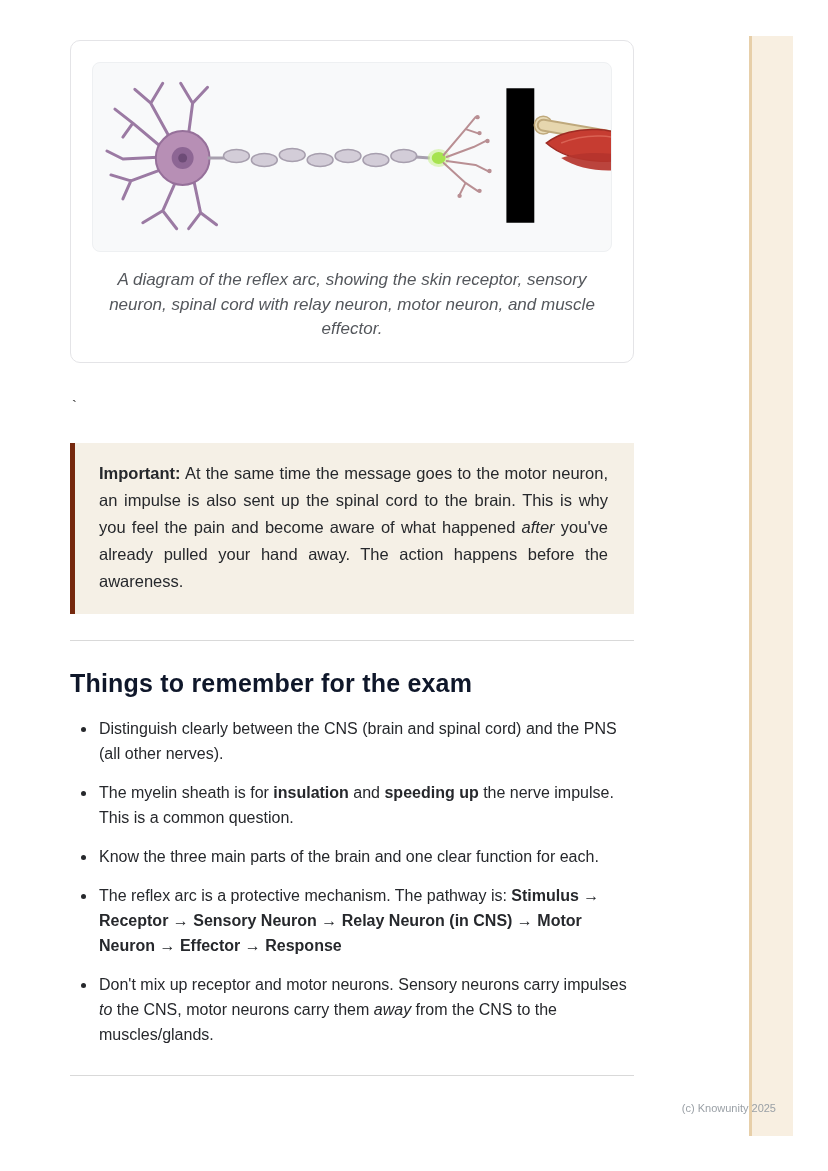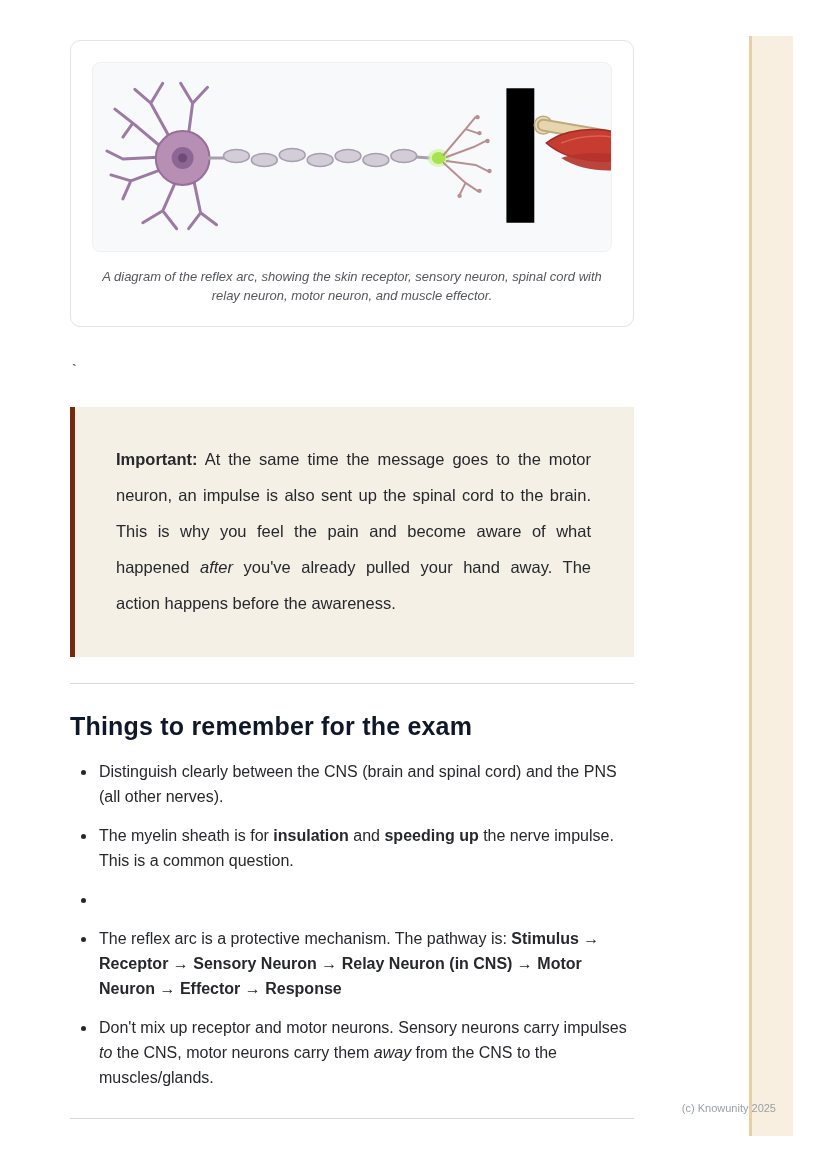--- a/index.html
+++ b/index.html
@@ -8,28 +8,28 @@
   .side-strip{position:absolute;left:749px;top:36px;width:41px;height:1100px;
     background:#f8efe1;border-left:3px solid #e7cfa9;z-index:0;}
   .content{position:relative;z-index:1;margin:40px 0 0 70px;width:564px;}
 
   
   .figure-card{margin:0;border:1px solid #e4e4e7;border-radius:10px;padding:21px 21px 16px;
     background:#fff;box-sizing:border-box;}
   .figure-image{background:#f8f9fa;border:1px solid #eef0f2;border-radius:8px;height:188px;
     display:flex;align-items:center;justify-content:center;overflow:hidden;}
   .figure-caption{margin:16px auto 4px;max-width:500px;text-align:center;font-style:italic;
-    color:#54575c;font-size:13px;line-height:1.45;}
+    color:#54575c;font-size:17px;line-height:1.45;}
 
   .stray{margin:34px 0 0 2px;font-size:15px;color:#333;height:20px;}
 
   
   .callout{margin-top:26px;background:#f5f0e6;border-left:5px solid #76290e;
     padding:17px 26px 19px 24px;}
-  .callout-text{margin:17px;font-size:16.5px;line-height:36px;text-align:justify;color:#26282c;}
+  .callout-text{margin:0;font-size:16.5px;line-height:27px;text-align:justify;color:#26282c;}
 
   .rule{border:none;border-top:1px solid #d9d9d9;margin:26px 0 0 0;}
   .rule-bottom{margin-top:28px;}
 
   .section-heading{margin:28px 0 18px;font-size:25px;color:#0f172a;font-weight:700;
     letter-spacing:.2px;}
 
   .bullet-list{margin:1px;padding-left:26px;font-size:16px;line-height:25px;color:#26282c;}
   .bullet-list > li{margin-bottom:14px;padding-left:2px;}
   .sub-list{list-style:circle;margin:9px 0 0;padding-left:25px;}
@@ -127,21 +127,21 @@
       <p class="callout-text"><span class="b">Important:</span><span> At the same time the message goes to the motor neuron, an impulse is also sent up the spinal cord to the brain. This is why you feel the pain and become aware of what happened </span><span class="i">after</span><span> you've already pulled your hand away. The action happens before the awareness.</span></p>
     </div>
 
     <hr class="rule">
 
     <h2 class="section-heading">Things to remember for the exam</h2>
 
     <ul class="bullet-list">
         <li><span>Distinguish clearly between the CNS (brain and spinal cord) and the PNS (all other nerves).</span></li>
         <li><span>The myelin sheath is for </span><span class="b">insulation</span><span> and </span><span class="b">speeding up</span><span> the nerve impulse. This is a common question.</span></li>
-        <li></li>
+        <li><span>Know the three main parts of the brain and one clear function for each.</span></li>
         <li><span>The reflex arc is a protective mechanism. The pathway is: </span><span class="b">Stimulus → Receptor → Sensory Neuron → Relay Neuron (in CNS) → Motor Neuron → Effector → Response</span></li>
         <li><span>Don't mix up receptor and motor neurons. Sensory neurons carry impulses </span><span class="i">to</span><span> the CNS, motor neurons carry them </span><span class="i">away</span><span> from the CNS to the muscles/glands.</span></li>
       </ul>
 
     <hr class="rule rule-bottom">
   </div>
 
   <div class="footer-copyright">(c) Knowunity 2025</div>
 </div>
 

